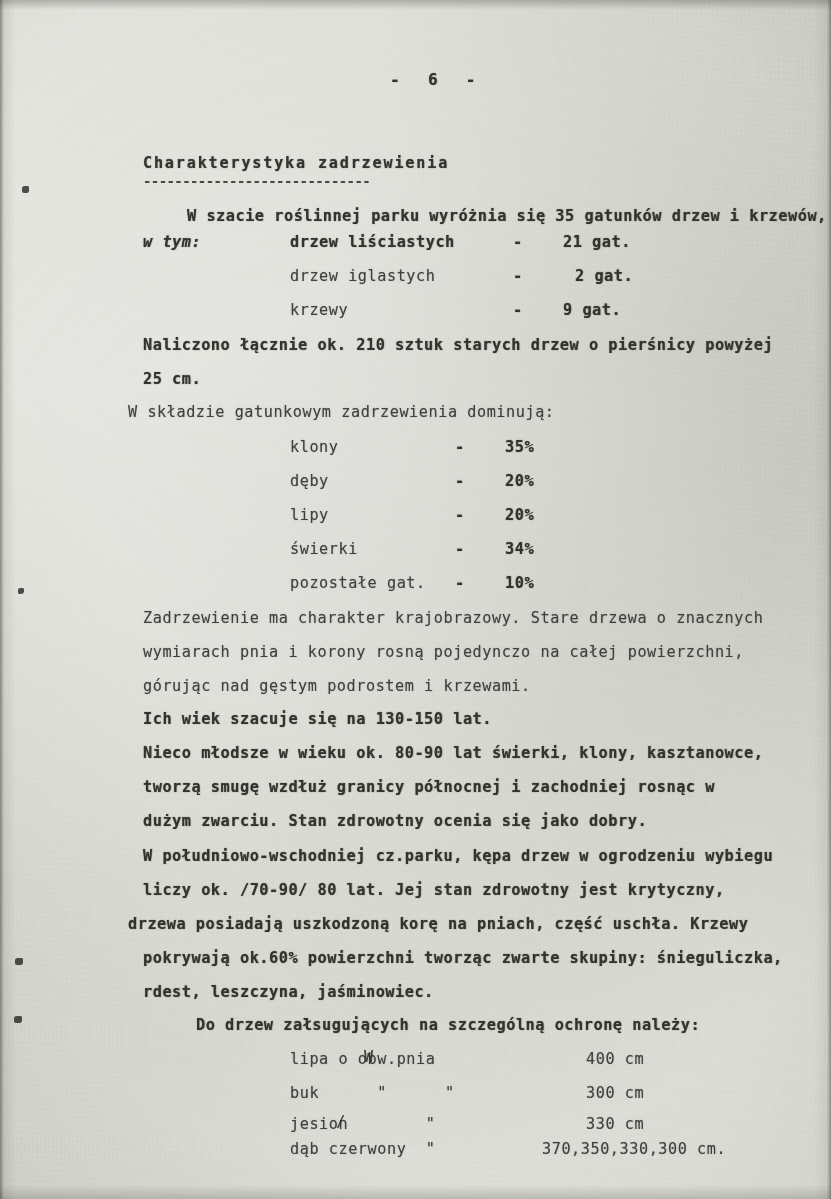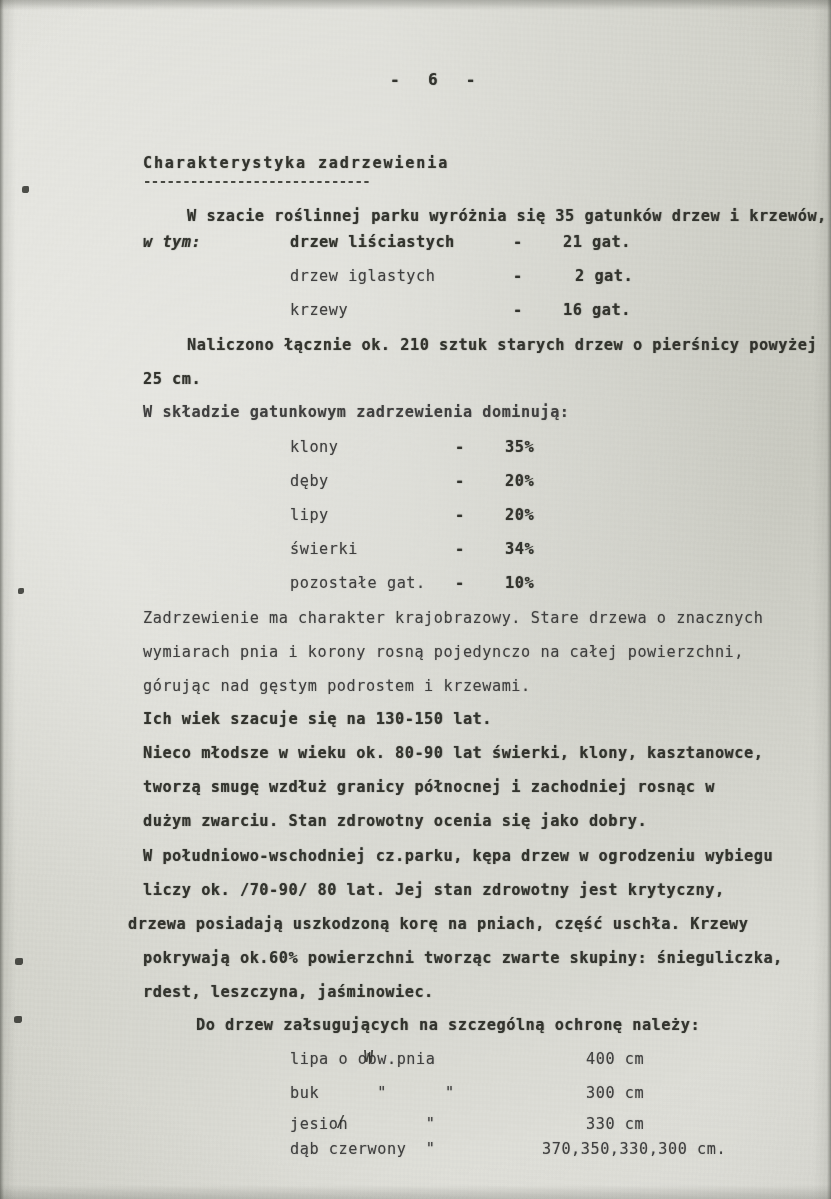--- a/index.html
+++ b/index.html
@@ -119,26 +119,26 @@
     <div class="line" style="left:290px; top:235px;">drzew liściastych</div>
     <div class="line" style="left:513px; top:235px;">-</div>
     <div class="line" style="left:563px; top:235px;">21 gat.</div>
 
     <div class="line light" style="left:290px; top:269px;">drzew iglastych</div>
     <div class="line" style="left:513px; top:269px;">-</div>
     <div class="line" style="left:575px; top:269px;">2 gat.</div>
 
     <div class="line light" style="left:290px; top:303px;">krzewy</div>
     <div class="line" style="left:513px; top:303px;">-</div>
-    <div class="line" style="left:563px; top:303px;">16 gat.</div>
+    <div class="line" style="left:563px; top:303px;">9 gat.</div>
 
-    <div class="line" style="left:143px; top:338px;margin-left:44px;">Naliczono łącznie ok. 210 sztuk starych drzew o pierśnicy powyżej</div>
+    <div class="line" style="left:143px; top:338px;">Naliczono łącznie ok. 210 sztuk starych drzew o pierśnicy powyżej</div>
     <div class="line" style="left:143px; top:372px;">25 cm.</div>
 
-    <div class="line light" style="left:143px; top:405px;font-weight:bold;">W składzie gatunkowym zadrzewienia dominują:</div>
+    <div class="line light" style="left:128px; top:405px;">W składzie gatunkowym zadrzewienia dominują:</div>
 
     <div class="line light" style="left:290px; top:440px;">klony</div>
     <div class="line" style="left:455px; top:440px;">-</div>
     <div class="line" style="left:505px; top:440px;">35%</div>
 
     <div class="line light" style="left:290px; top:474px;">dęby</div>
     <div class="line" style="left:455px; top:474px;">-</div>
     <div class="line" style="left:505px; top:474px;">20%</div>
 
     <div class="line light" style="left:290px; top:508px;">lipy</div>

